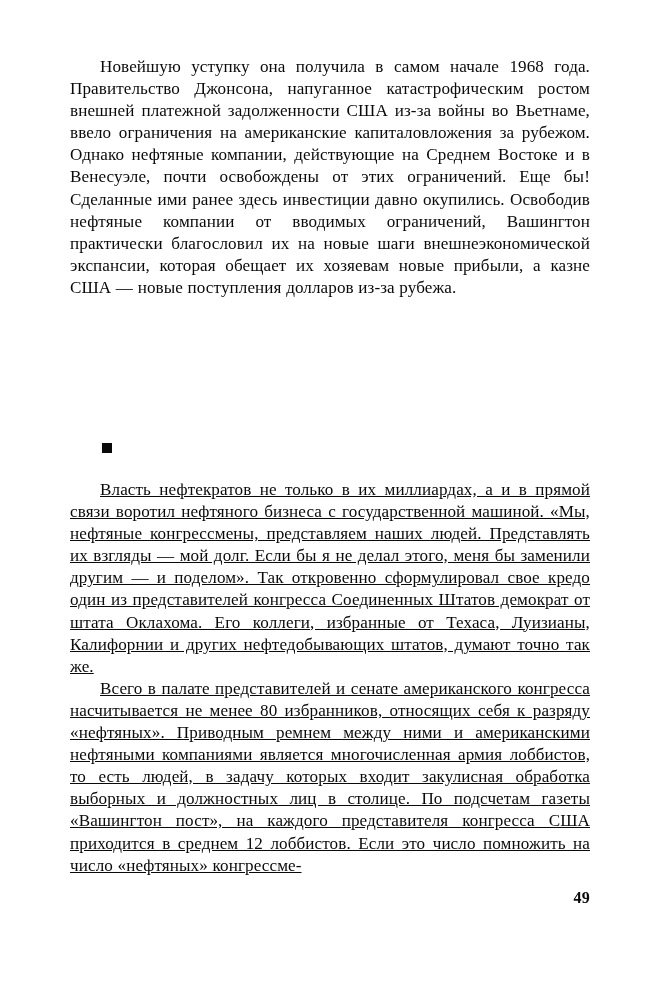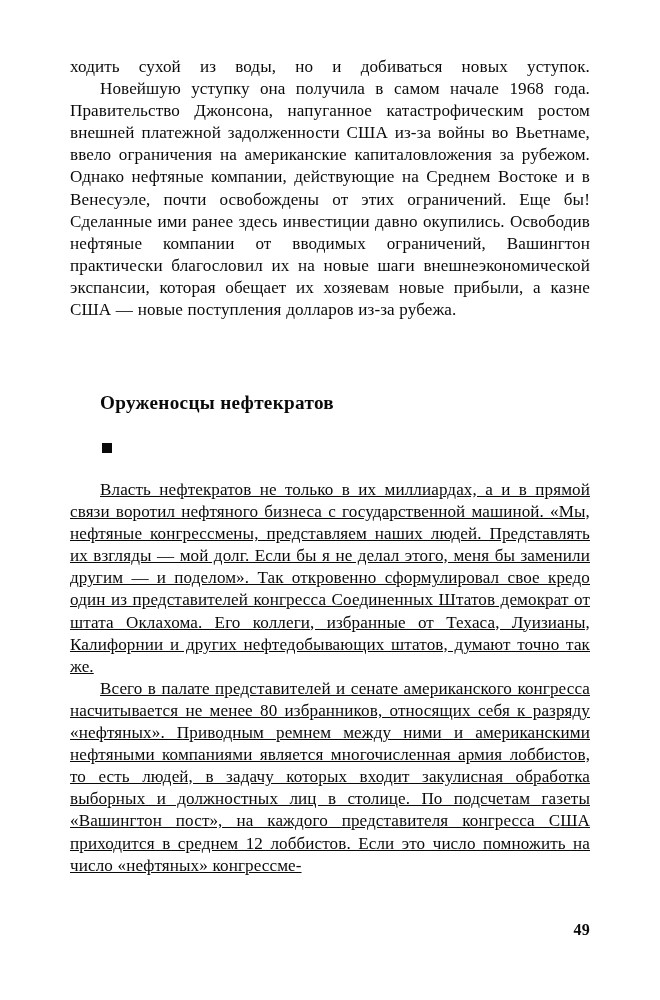--- a/index.html
+++ b/index.html
@@ -76,34 +76,31 @@
 
   #para-block-bottom { top: 479px; text-decoration: underline; }
 
   .page-number {
     position: absolute;
     right: 70px;
     top: 889px;
     font-size: 16px;
     font-weight: bold;
     letter-spacing: 0.2px;
-    margin-top: 32px;
   }
 </style>
 </head>
 <body>
 
 <div class="page">
 
   <div class="text-block" id="para-block-top">
-    <p class="para force-justify">ходить сухой из воды, но и добиваться новых уступок.</p>
     <p class="para indent">Новейшую уступку она получила в самом начале 1968 года. Правительство Джонсона, напуганное катастрофическим ростом внешней платежной задолженности США из-за войны во Вьетнаме, ввело ограничения на американские капиталовложения за рубежом. Однако нефтяные компании, действующие на Среднем Востоке и в Венесуэле, почти освобождены от этих ограничений. Еще бы! Сделанные ими ранее здесь инвестиции давно окупились. Освободив нефтяные компании от вводимых ограничений, Вашингтон практически благословил их на новые шаги внешнеэкономической экспансии, которая обещает их хозяевам новые прибыли, а казне США — новые поступления долларов из-за рубежа.</p>
   </div>
 
-  <h2 class="section-heading">Оруженосцы нефтекратов</h2>
 
   <div class="ornament"></div>
 
   <div class="text-block" id="para-block-bottom">
     <p class="para indent">Власть нефтекратов не только в их миллиардах, а и в прямой связи воротил нефтяного бизнеса с государственной машиной. «Мы, нефтяные конгрессмены, представляем наших людей. Представлять их взгляды — мой долг. Если бы я не делал этого, меня бы заменили другим — и поделом». Так откровенно сформулировал свое кредо один из представителей конгресса Соединенных Штатов демократ от штата Оклахома. Его коллеги, избранные от Техаса, Луизианы, Калифорнии и других нефтедобывающих штатов, думают точно так же.</p>
     <p class="para indent">Всего в палате представителей и сенате американского конгресса насчитывается не менее 80 избранников, относящих себя к разряду «нефтяных». Приводным ремнем между ними и американскими нефтяными компаниями является многочисленная армия лоббистов, то есть людей, в задачу которых входит закулисная обработка выборных и должностных лиц в столице. По подсчетам газеты «Вашингтон пост», на каждого представителя конгресса США приходится в среднем 12 лоббистов. Если это число помножить на число «нефтяных» конгрессме-</p>
   </div>
 
   <div class="page-number">49</div>
 

